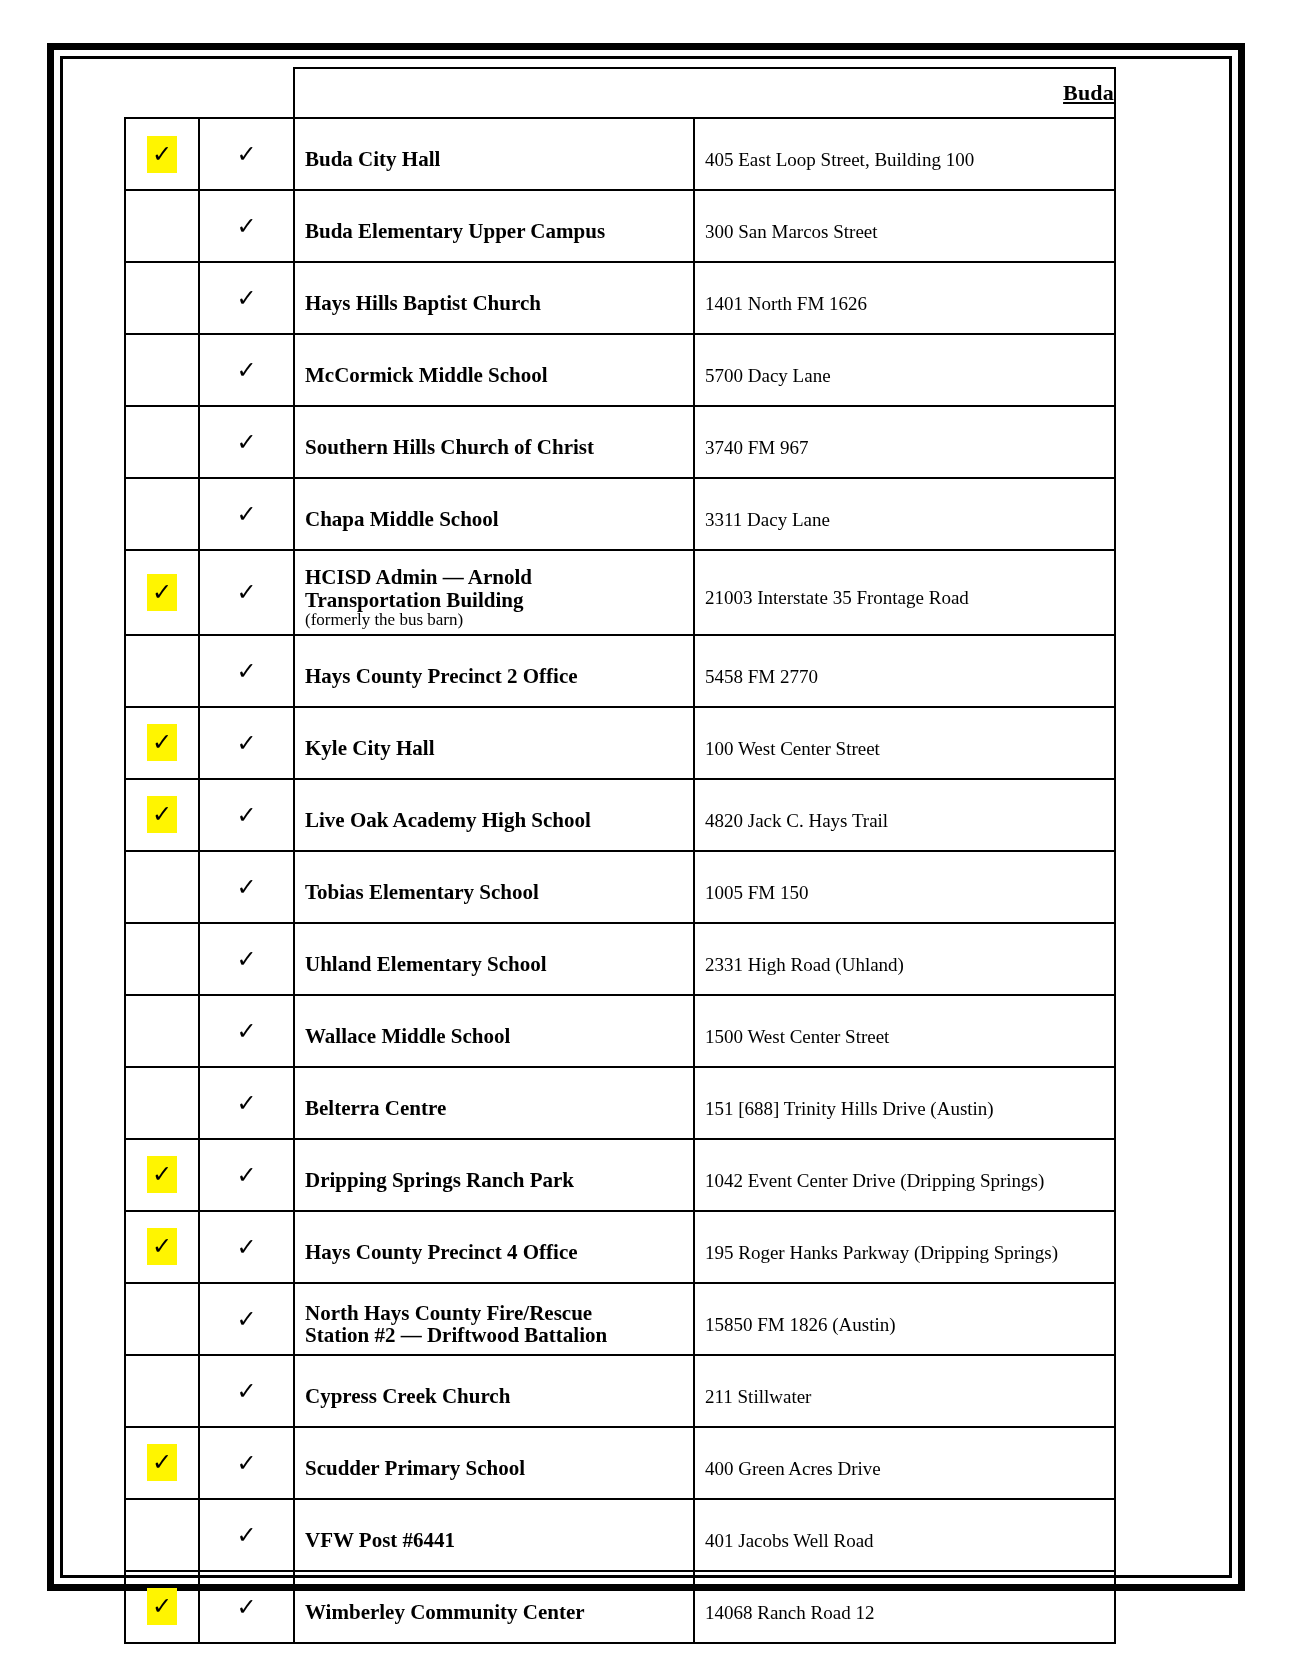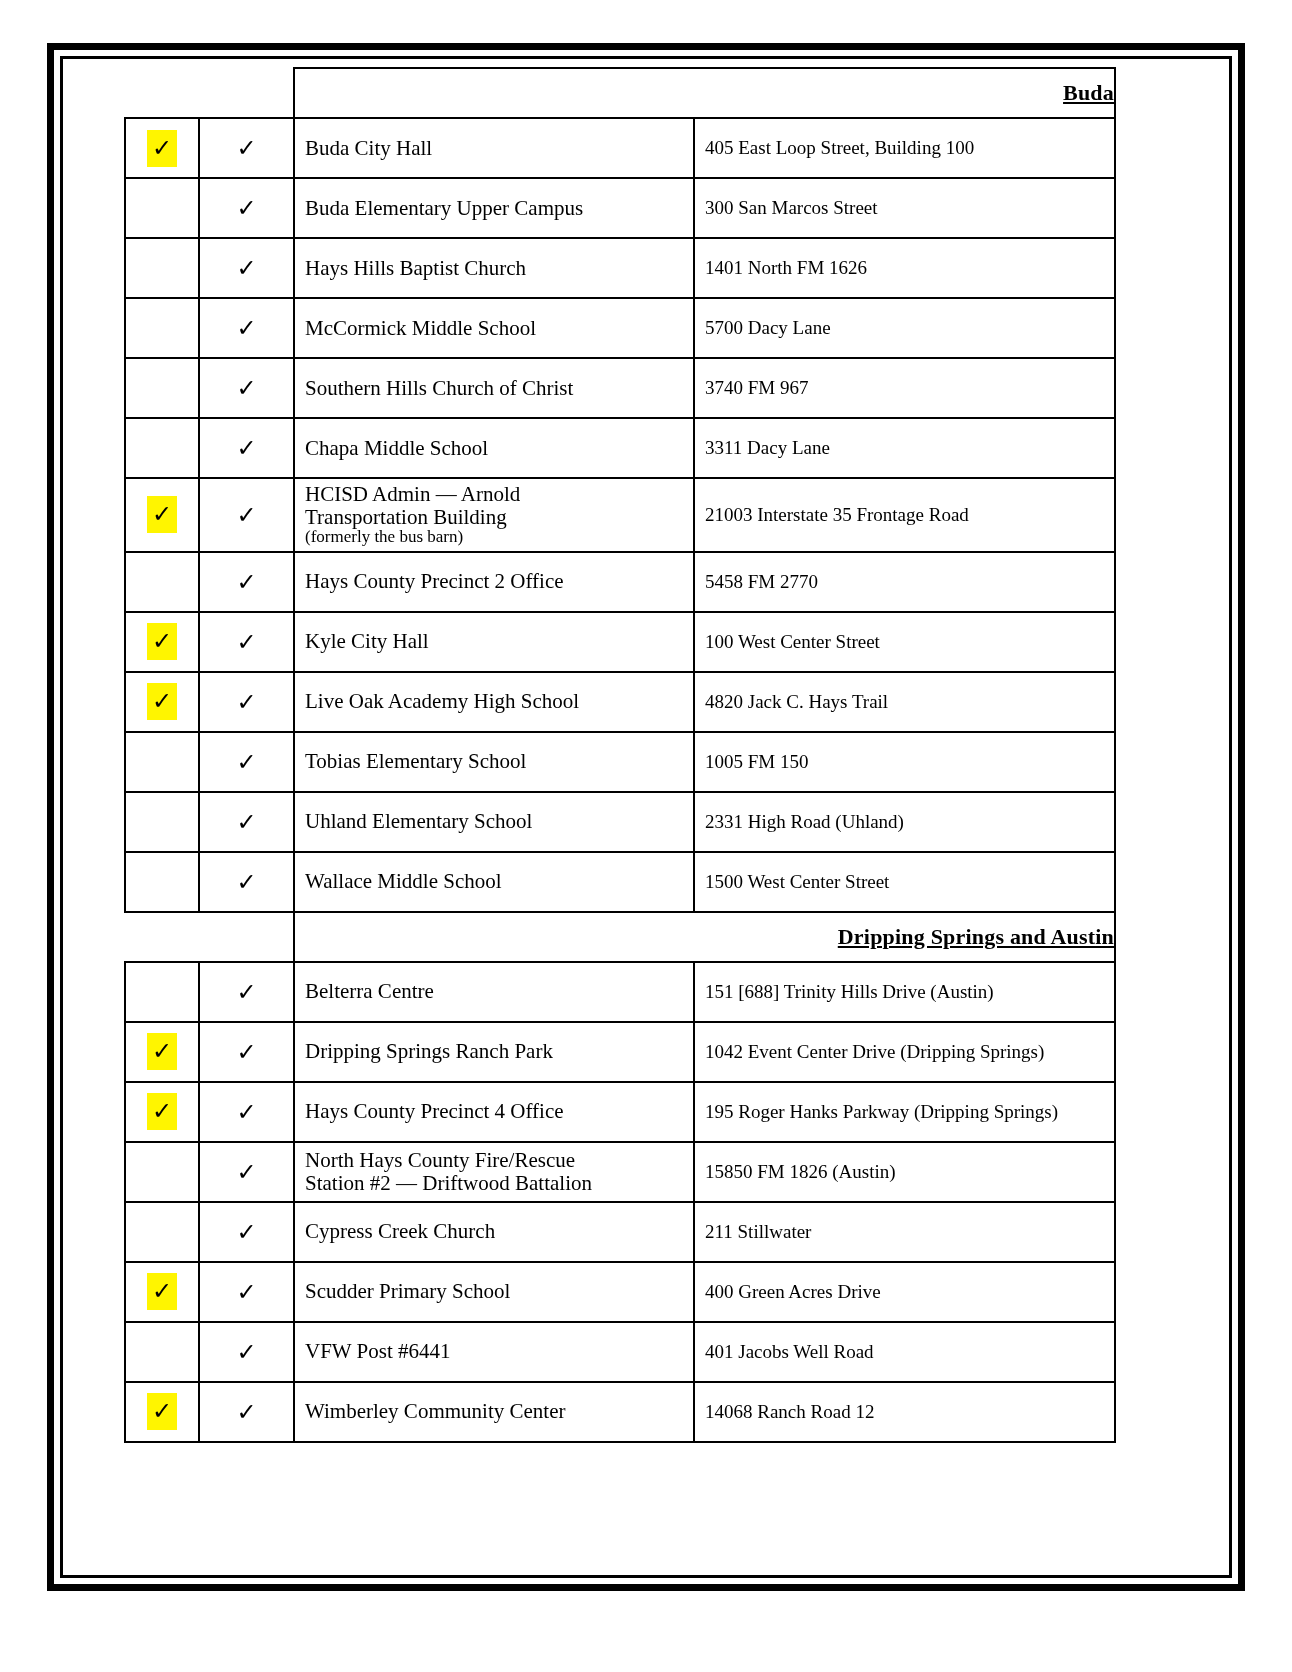--- a/index.html
+++ b/index.html
@@ -97,28 +97,29 @@
   }
   td.cell-chk {
     text-align: center;
     vertical-align: middle;
   }
   td.cell-name {
     padding: 4px 0 4px 10px;
     line-height: 1.08;
   }
   td.cell-addr {
-    padding: 4px 0 4px 10px;
+    padding: 16px 0 4px 10px;
   }
 
   .name-main {
-    font-weight: normal;
+    font-weight: bold;
     font-size: 21px;
     display: block;
     white-space: pre-line;
+    margin-top: 11px;
   }
   .name-sub {
     font-weight: normal;
     font-size: 17px;
     display: block;
   }
   .name-sub:empty { display: none; }
   .addr-text {
     font-size: 19px;
     font-weight: normal;
@@ -261,24 +262,20 @@
           <td class="cell-addr"><span class="addr-text">2331 High Road (Uhland)</span></td>
         </tr>
         <tr class="data-row">
           <td class="cell-hl"><span class="check-empty"></span></td>
           <td class="cell-chk"><span class="check">✓</span></td>
           <td class="cell-name">
             <span class="name-main">Wallace Middle School</span>
           </td>
           <td class="cell-addr"><span class="addr-text">1500 West Center Street</span></td>
         </tr>
-        <tr class="section-row">
-          <td class="sec-spacer" colspan="2"></td>
-          <td colspan="2"><span class="section-title">Dripping Springs and Austin</span></td>
-        </tr>
         <tr class="data-row">
           <td class="cell-hl"><span class="check-empty"></span></td>
           <td class="cell-chk"><span class="check">✓</span></td>
           <td class="cell-name">
             <span class="name-main">Belterra Centre</span>
           </td>
           <td class="cell-addr"><span class="addr-text">151 [688] Trinity Hills Drive (Austin)</span></td>
         </tr>
         <tr class="data-row">
           <td class="cell-hl"><span class="check-hl" style="background: rgb(255, 245, 0);">✓</span></td>

